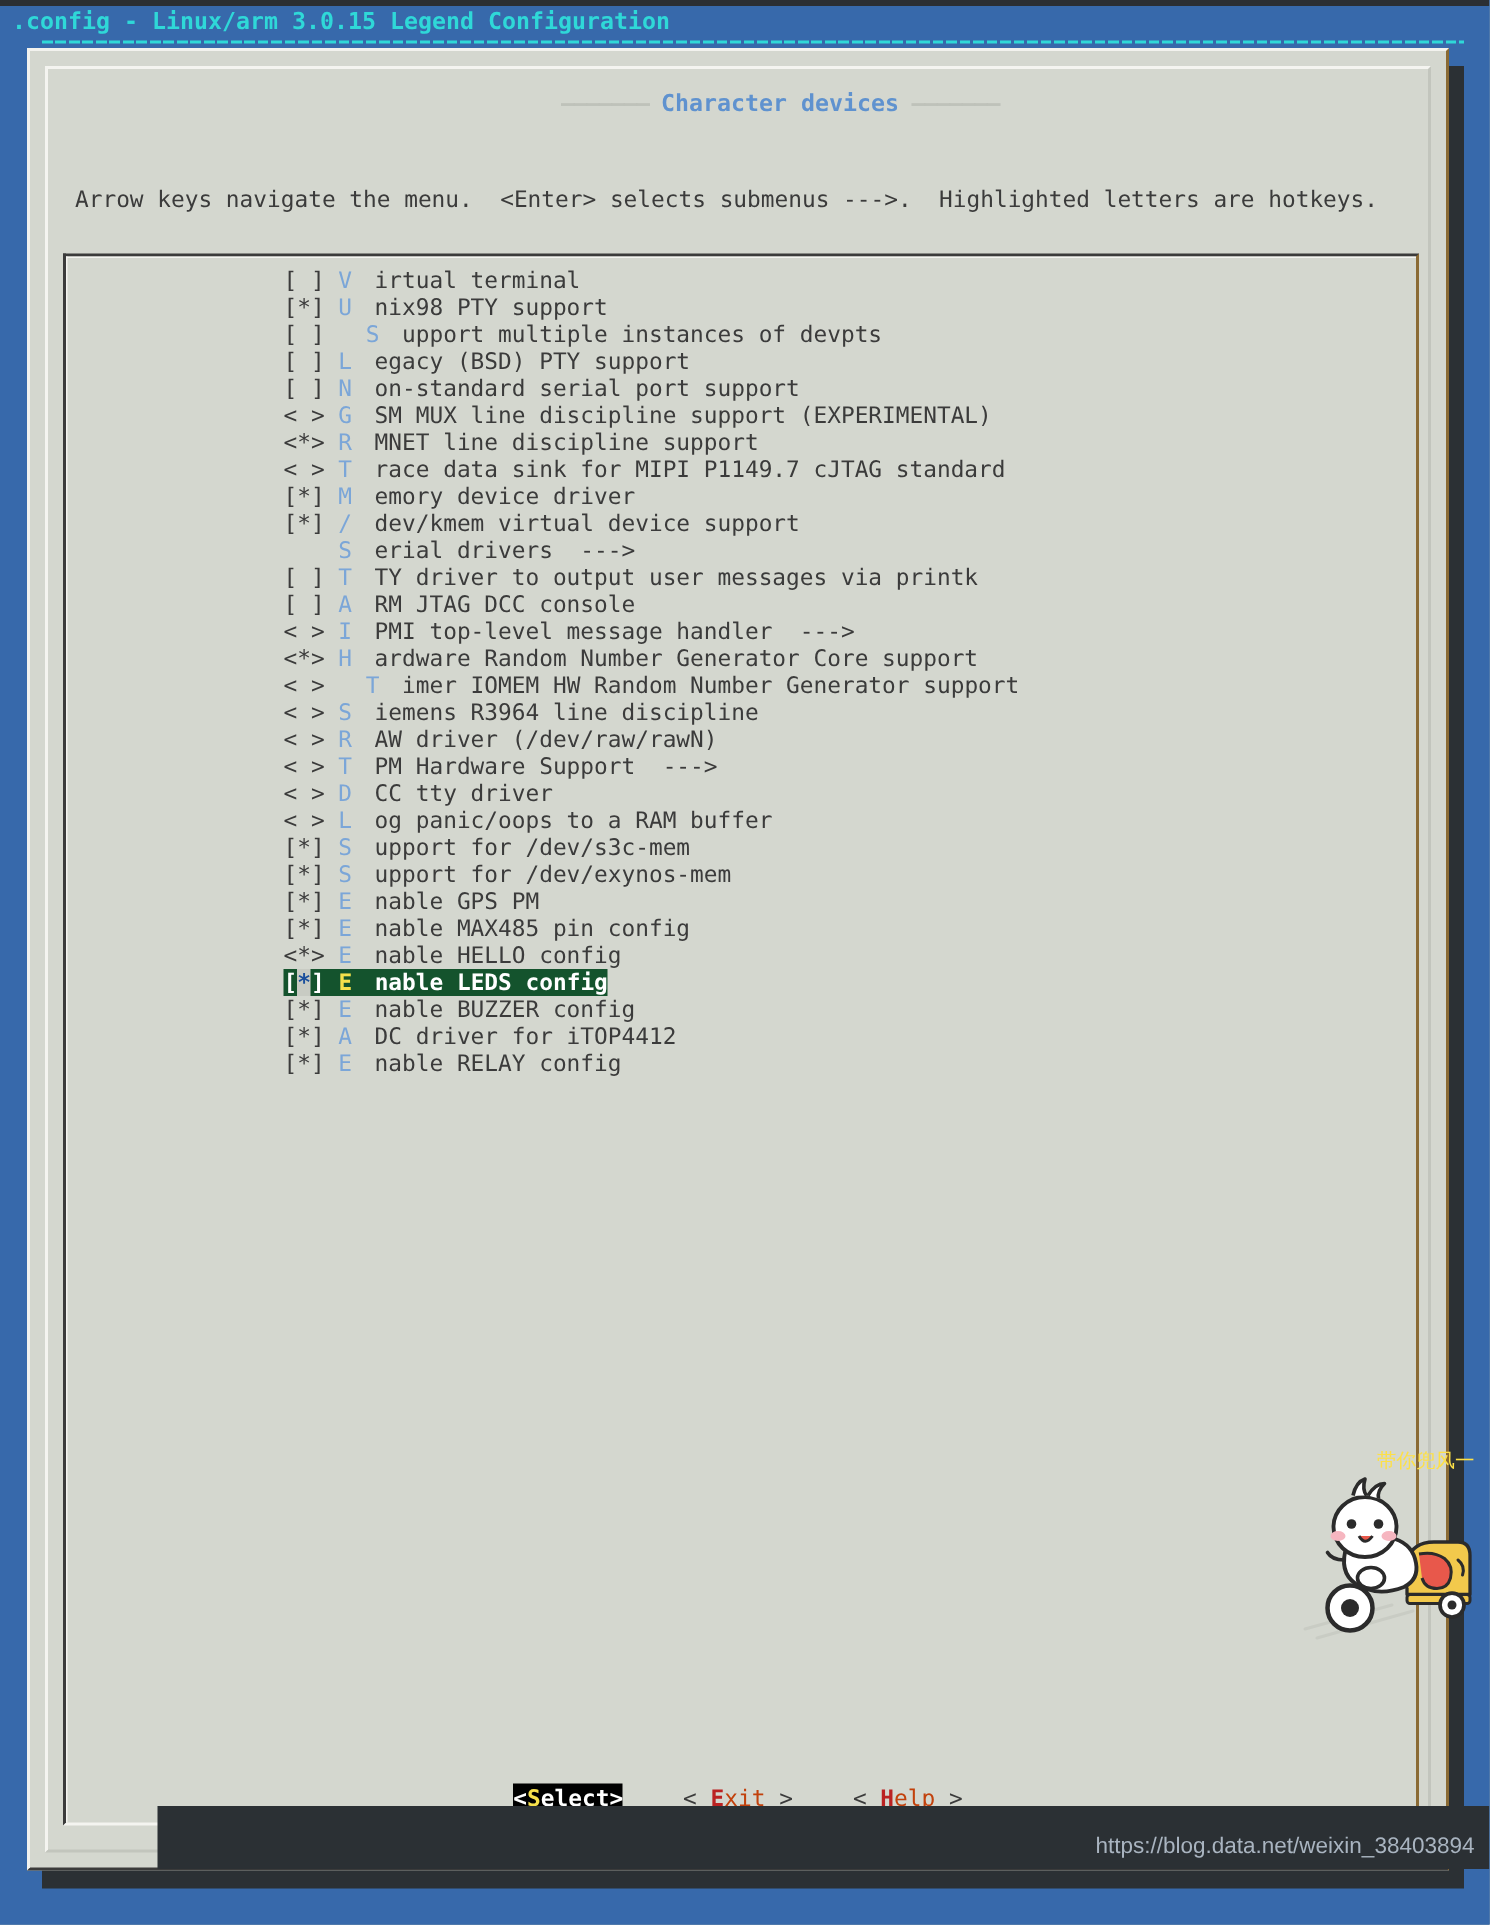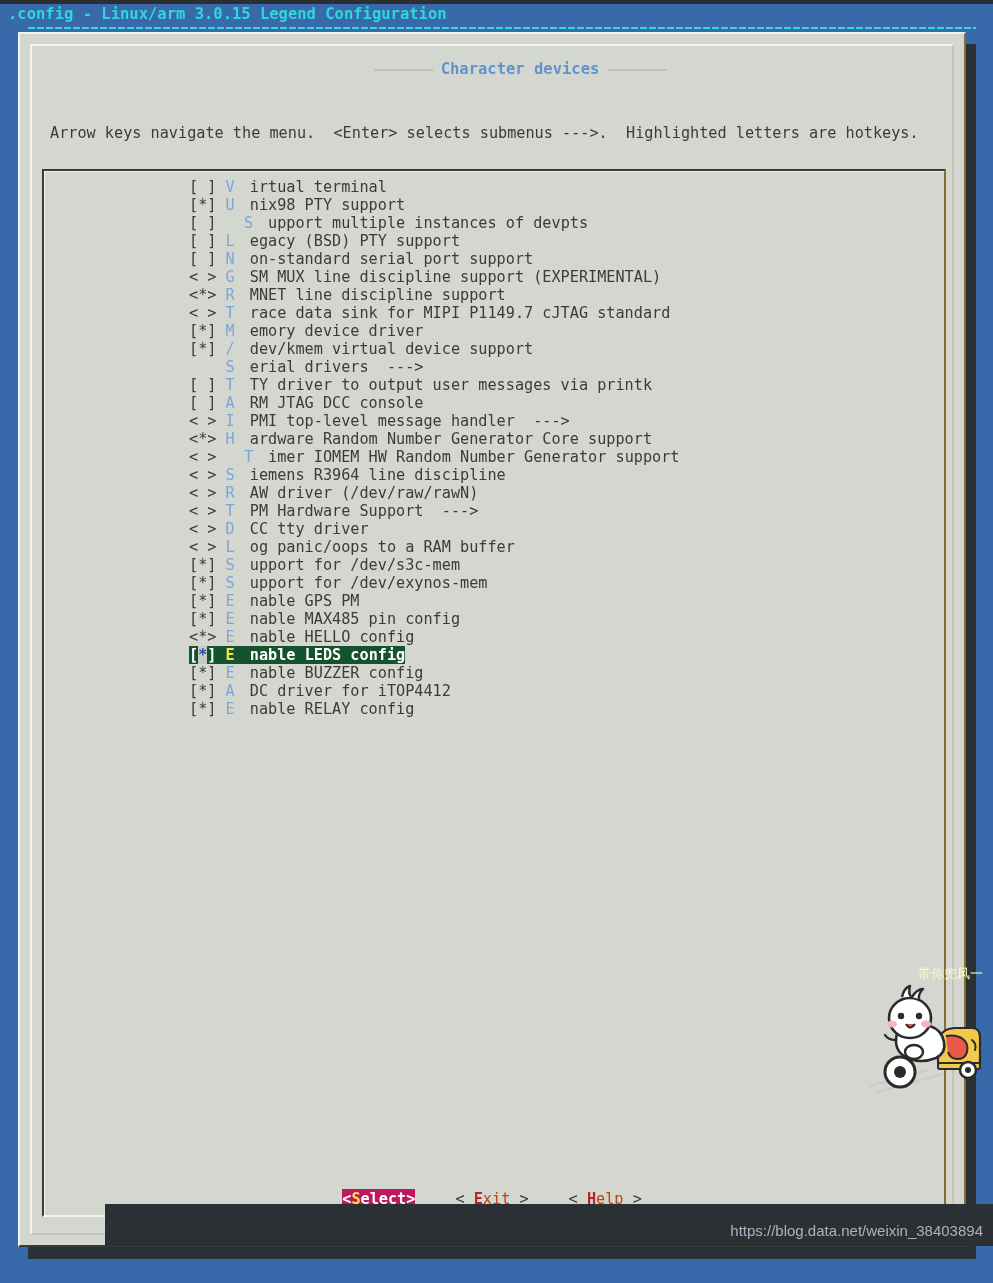--- a/index.html
+++ b/index.html
@@ -147,21 +147,21 @@
     width: 100%;
     text-align: center;
     font-size: 15.2px;
     line-height: 20px;
     white-space: pre;
   }
   .btn { display: inline-block; white-space: pre; padding: 0; }
   .btn .bl { color: #3b3b3b; }
   .btn .bk { color: #bb2222; font-weight: bold; }
   .btn .bt { color: #c2410c; }
-  .btn.active { background: #be185d; }
+  .btn.active { background: #000000; }
   .btn.active .bl { color: #ffffff; font-weight: bold; }
   .btn.active .bk { color: #f6e04b; font-weight: bold; }
   .btn.active .bt { color: #ffffff; font-weight: bold; }
   .btn-gap { display: inline-block; width: 40px; }
   
   .wm-bar {
     position: absolute;
     left: 105px; bottom: 37px;
     width: 888px; height: 42px;
     background: #2b3034;
@@ -177,21 +177,21 @@
   
   .mascot {
     position: absolute;
     left: 868px; top: 978px;
     width: 125px; height: 120px;
     pointer-events: none;
   }
   .mascot-cn {
     position: absolute;
     left: 918px; top: 965px;
-    color: #fef9c3;
+    color: #fde047;
     font-size: 13px;
     font-family: Liberation Mono, monospace;
     white-space: pre;
   }
 </style>
 </head>
 <body>
 
 <div id="screen">
 

